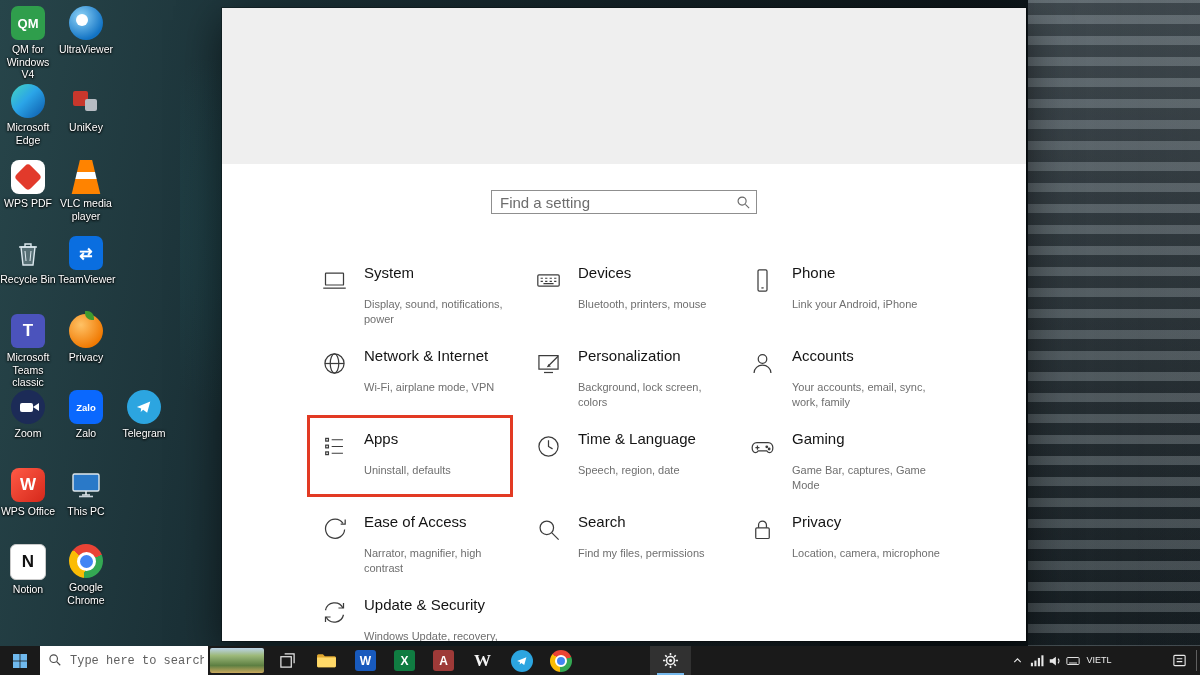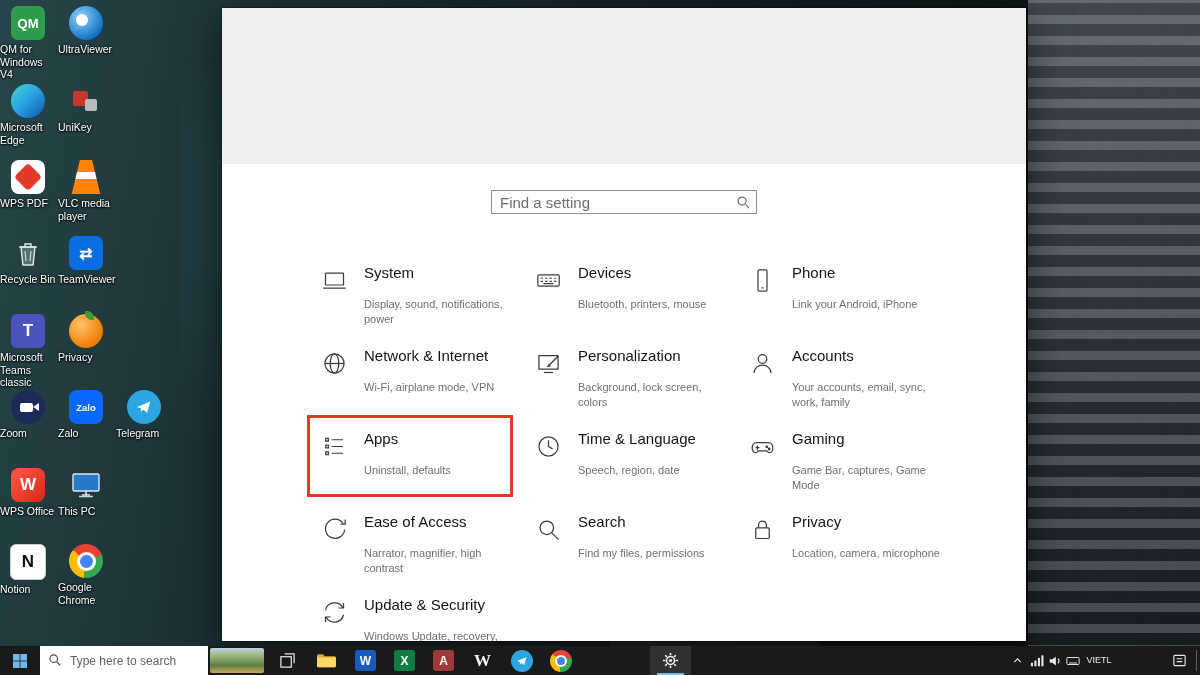--- a/index.html
+++ b/index.html
@@ -11,21 +11,21 @@
   
   .bg-glow{position:absolute;left:180px;top:60px;width:520px;height:420px;
     background:radial-gradient(ellipse at 40% 40%,rgba(45,160,170,.20),transparent 65%);pointer-events:none;}
   .bg-build-mid{position:absolute;left:610px;top:0;width:210px;height:675px;opacity:.45;pointer-events:none;
     background:repeating-linear-gradient(0deg,rgba(165,180,190,.12) 0 11px,rgba(0,0,0,0) 11px 26px);}
   .bg-build-right{position:absolute;left:1028px;top:0;width:172px;height:675px;pointer-events:none;
     background:linear-gradient(180deg,rgba(195,210,220,.28),rgba(110,130,140,.10)),
       repeating-linear-gradient(0deg,rgba(235,245,250,.22) 0 9px,rgba(8,14,18,.30) 9px 21px),
       repeating-linear-gradient(90deg,rgba(8,14,18,.25) 0 6px,rgba(0,0,0,0) 6px 22px);}
   
-  .dicon{position:absolute;width:56px;text-align:left;cursor:pointer;z-index:2;}
+  .dicon{position:absolute;width:56px;text-align:center;cursor:pointer;z-index:2;}
   .dimg{width:34px;height:34px;margin:0 auto 3px;display:flex;align-items:center;justify-content:center;position:relative;}
   .dlabel{font-size:10.5px;color:#fff;line-height:1.2;text-shadow:0 1px 2px #000,0 0 3px #000;}
   .i-qm{background:#2f9e4c;border-radius:7px;color:#fff;font-weight:bold;font-size:13px;}
   .i-ultraviewer{background:radial-gradient(circle at 35% 32%,#8fd4f8,#1273c4 72%);border-radius:50%;}
   .i-ultraviewer .dot{width:12px;height:12px;background:#fff;border-radius:50%;margin-left:-8px;margin-top:-6px;}
   .i-edge{border-radius:50%;background:linear-gradient(135deg,#45d6c0 0%,#2ba5e8 45%,#0b57a8 100%);}
   .i-unikey{position:relative;}
   .i-unikey .k1{position:absolute;left:4px;top:7px;width:15px;height:15px;background:#c8372c;border-radius:2px;}
   .i-unikey .k2{position:absolute;left:16px;top:15px;width:12px;height:12px;background:#b7bcc3;border-radius:2px;}
   .i-wpspdf{background:#fff;border-radius:8px;position:relative;overflow:hidden;}
@@ -64,21 +64,21 @@
   .cico svg{width:27px;height:27px;}
   .ctxt{display:flex;flex-direction:column;gap:12px;}
   .cname{font-size:15px;color:#141414;}
   .cdesc{font-size:11px;color:#6f6f6f;margin-top:4px;width:152px;line-height:1.4;}
   .hl{position:absolute;left:-12px;top:-9px;width:200px;height:76px;border:3px solid #e23a23;pointer-events:none;}
   
   .taskbar{position:absolute;left:0;top:646px;width:1200px;height:29px;background:#1a1a1a;z-index:5;}
   .tb-start{position:absolute;left:0;top:0;width:40px;height:29px;display:flex;align-items:center;justify-content:center;cursor:pointer;}
   .tb-search{position:absolute;left:40px;top:0;width:168px;height:29px;background:#fff;}
   .tb-search input{position:absolute;left:0;top:0;width:100%;height:100%;border:0;outline:0;background:transparent;
-    font-family:Liberation Sans, sans-serif;font-size:12px;padding:0 4px 0 30px;box-sizing:border-box;color:#0f172a;}
+    font-family:Liberation Mono, monospace;font-size:12px;padding:0 4px 0 30px;box-sizing:border-box;color:#0f172a;}
   .tb-search input::placeholder{color:#5f5f5f;}
   .tb-search .mag{position:absolute;left:8px;top:7px;}
   .tb-widget{position:absolute;left:210px;top:2px;width:54px;height:25px;border-radius:2px;cursor:pointer;
     background:linear-gradient(180deg,#bcd3e8 0%,#9db97a 30%,#5d7f42 70%,#caa95e 100%);}
   .tb-slot{position:absolute;top:0;width:39px;height:29px;display:flex;align-items:center;justify-content:center;cursor:pointer;}
   .sq{width:21px;height:21px;border-radius:3px;color:#fff;font-weight:bold;font-size:12px;display:flex;align-items:center;justify-content:center;}
   .sq-word{background:#185abd;}
   .sq-excel{background:#107c41;}
   .sq-access{background:#9e3a38;}
   .wiki-w{color:#f4f4f4;font-family:"Liberation Serif",serif;font-weight:bold;font-size:17px;}

